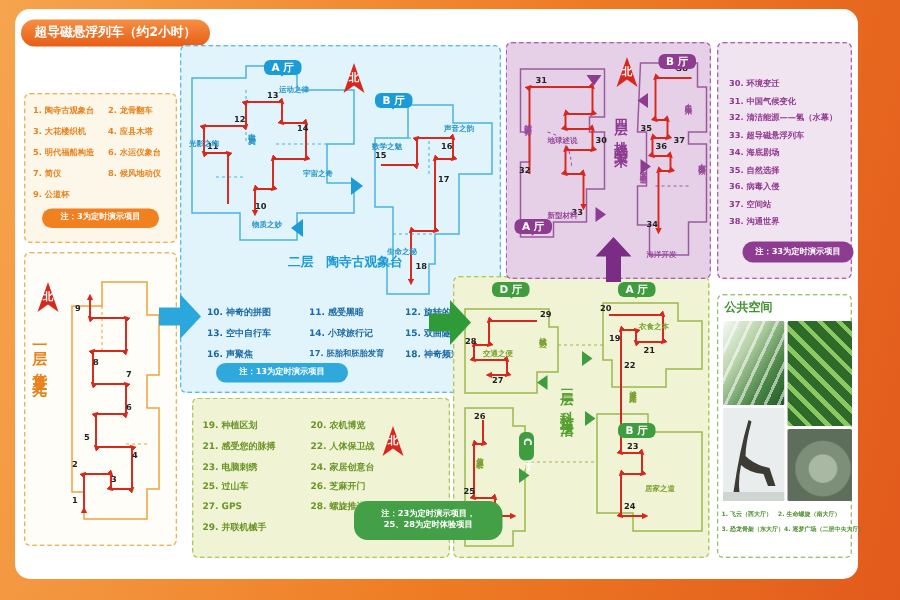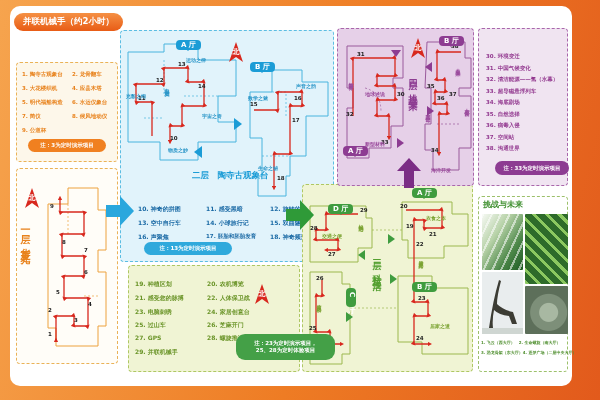--- a/index.html
+++ b/index.html
@@ -46,21 +46,21 @@
   .photo{position:absolute;border-radius:1px;}
   .cap{position:absolute;font-size:4px;font-weight:bold;color:#4f8f2f;white-space:nowrap;line-height:1;}
   .pubtitle{position:absolute;font-size:8px;font-weight:bold;color:#3f9030;line-height:1;}
 </style>
 </head>
 <body>
 
 <div class="page">
   <div class="canvas"></div>
 
-  <div class="banner">并联机械手（约2小时）</div>
+  <div class="banner">超导磁悬浮列车（约2小时）</div>
 
   <div class="box box1"></div>
   <span class="li li55 c1" style="left:22px;top:72px">1. 陶寺古观象台</span>
   <span class="li li55 c1" style="left:72px;top:72px">2. 龙骨翻车</span>
   <span class="li li55 c1" style="left:22px;top:86px">3. 大花楼织机</span>
   <span class="li li55 c1" style="left:72px;top:86px">4. 应县木塔</span>
   <span class="li li55 c1" style="left:22px;top:100px">5. 明代福船构造</span>
   <span class="li li55 c1" style="left:72px;top:100px">6. 水运仪象台</span>
   <span class="li li55 c1" style="left:22px;top:114px">7. 简仪</span>
   <span class="li li55 c1" style="left:72px;top:114px">8. 候风地动仪</span>
@@ -228,21 +228,21 @@
     <span class="stop" style="left:116px;top:112px">23</span>
     <span class="stop" style="left:114px;top:152px">24</span>
     <span class="stop" style="left:14px;top:92px">26</span>
     <span class="stop" style="left:7px;top:142px">25</span>
     <span class="area aGreen" style="left:20px;top:50px;font-size:5px">交通之便</span>
     <span class="area aGreen vert" style="left:56px;top:36px;font-size:5px">机械之巧</span>
     <span class="area aGreen" style="left:124px;top:32px;font-size:5px">衣食之本</span>
     <span class="area aGreen vert" style="left:116px;top:72px;font-size:5px">健康之路</span>
     <span class="area aGreen vert" style="left:14px;top:116px;font-size:5px">信息之桥</span>
     <span class="area aGreen" style="left:128px;top:140px;font-size:5px">居家之道</span>
-    <div class="bub bubGreen tail" style="left:26px;top:20px">D 厅</div>
+    <div class="bub bubGreen tail" style="left:26px;top:4px">D 厅</div>
     <div class="bub bubGreen tail" style="left:110px;top:4px">A 厅</div>
     <div class="bub bubGreen" style="left:110px;top:98px">B 厅</div>
     <div class="bub bubGreen bubV" style="left:44px;top:104px">C 厅</div>
   </div>
   <span class="vtitle" style="left:372px;top:252px;font-size:9px;color:#55a030">三层　科技与生活</span>
   <div class="tri" style="left:388px;top:234px;border-top:5px solid transparent;border-bottom:5px solid transparent;border-left:7px solid #3f9c3f"></div>
   <div class="tri" style="left:390px;top:274px;border-top:5px solid transparent;border-bottom:5px solid transparent;border-left:7px solid #3f9c3f"></div>
   <div class="tri" style="left:358px;top:250px;border-top:5px solid transparent;border-bottom:5px solid transparent;border-right:7px solid #3f9c3f"></div>
   <div class="tri" style="left:346px;top:312px;border-top:5px solid transparent;border-bottom:5px solid transparent;border-left:7px solid #3f9c3f"></div>
 
@@ -303,21 +303,21 @@
   <span class="li li55 c4" style="left:486px;top:77px">32. 清洁能源——氢（水幕）</span>
   <span class="li li55 c4" style="left:486px;top:89px">33. 超导磁悬浮列车</span>
   <span class="li li55 c4" style="left:486px;top:100px">34. 海底剧场</span>
   <span class="li li55 c4" style="left:486px;top:112px">35. 自然选择</span>
   <span class="li li55 c4" style="left:486px;top:123px">36. 病毒入侵</span>
   <span class="li li55 c4" style="left:486px;top:135px">37. 空间站</span>
   <span class="li li55 c4" style="left:486px;top:146px">38. 沟通世界</span>
   <div class="pill pill4">注：33为定时演示项目</div>
 
   <div class="box boxPub"></div>
-  <span class="pubtitle" style="left:483px;top:201px">挑战与未来</span>
+  <span class="pubtitle" style="left:483px;top:201px">公共空间</span>
   <div class="photo" style="left:482px;top:214px;width:41px;height:56px;
        background-image:repeating-linear-gradient(115deg,rgba(255,255,255,.55) 0 2px,rgba(255,255,255,0) 2px 8px),linear-gradient(125deg,#eef4ea 5%,#b7d2a8 35%,#4c8748 70%,#1e5b24 100%)"></div>
   <div class="photo" style="left:525px;top:214px;width:43px;height:70px;
        background-image:repeating-linear-gradient(45deg,#8cc860 0 3px,#2e6b2a 3px 9px),linear-gradient(#1d4d20,#1d4d20)"></div>
   <div class="photo" style="left:482px;top:272px;width:41px;height:62px;background:#e9edee">
     <svg width="41" height="62" viewBox="0 0 41 62">
         <path d="M7 56 Q11 28 17 8 L19 9 Q15 24 15 32 Q21 38 31 40 L35 52 L30 52 L27 44 Q17 43 12 38 Q10 48 11 56 Z" fill="#3c3c34"></path>
         <rect x="0" y="56" width="41" height="6" fill="#cfd6d2"></rect>
       </svg>
   </div>

